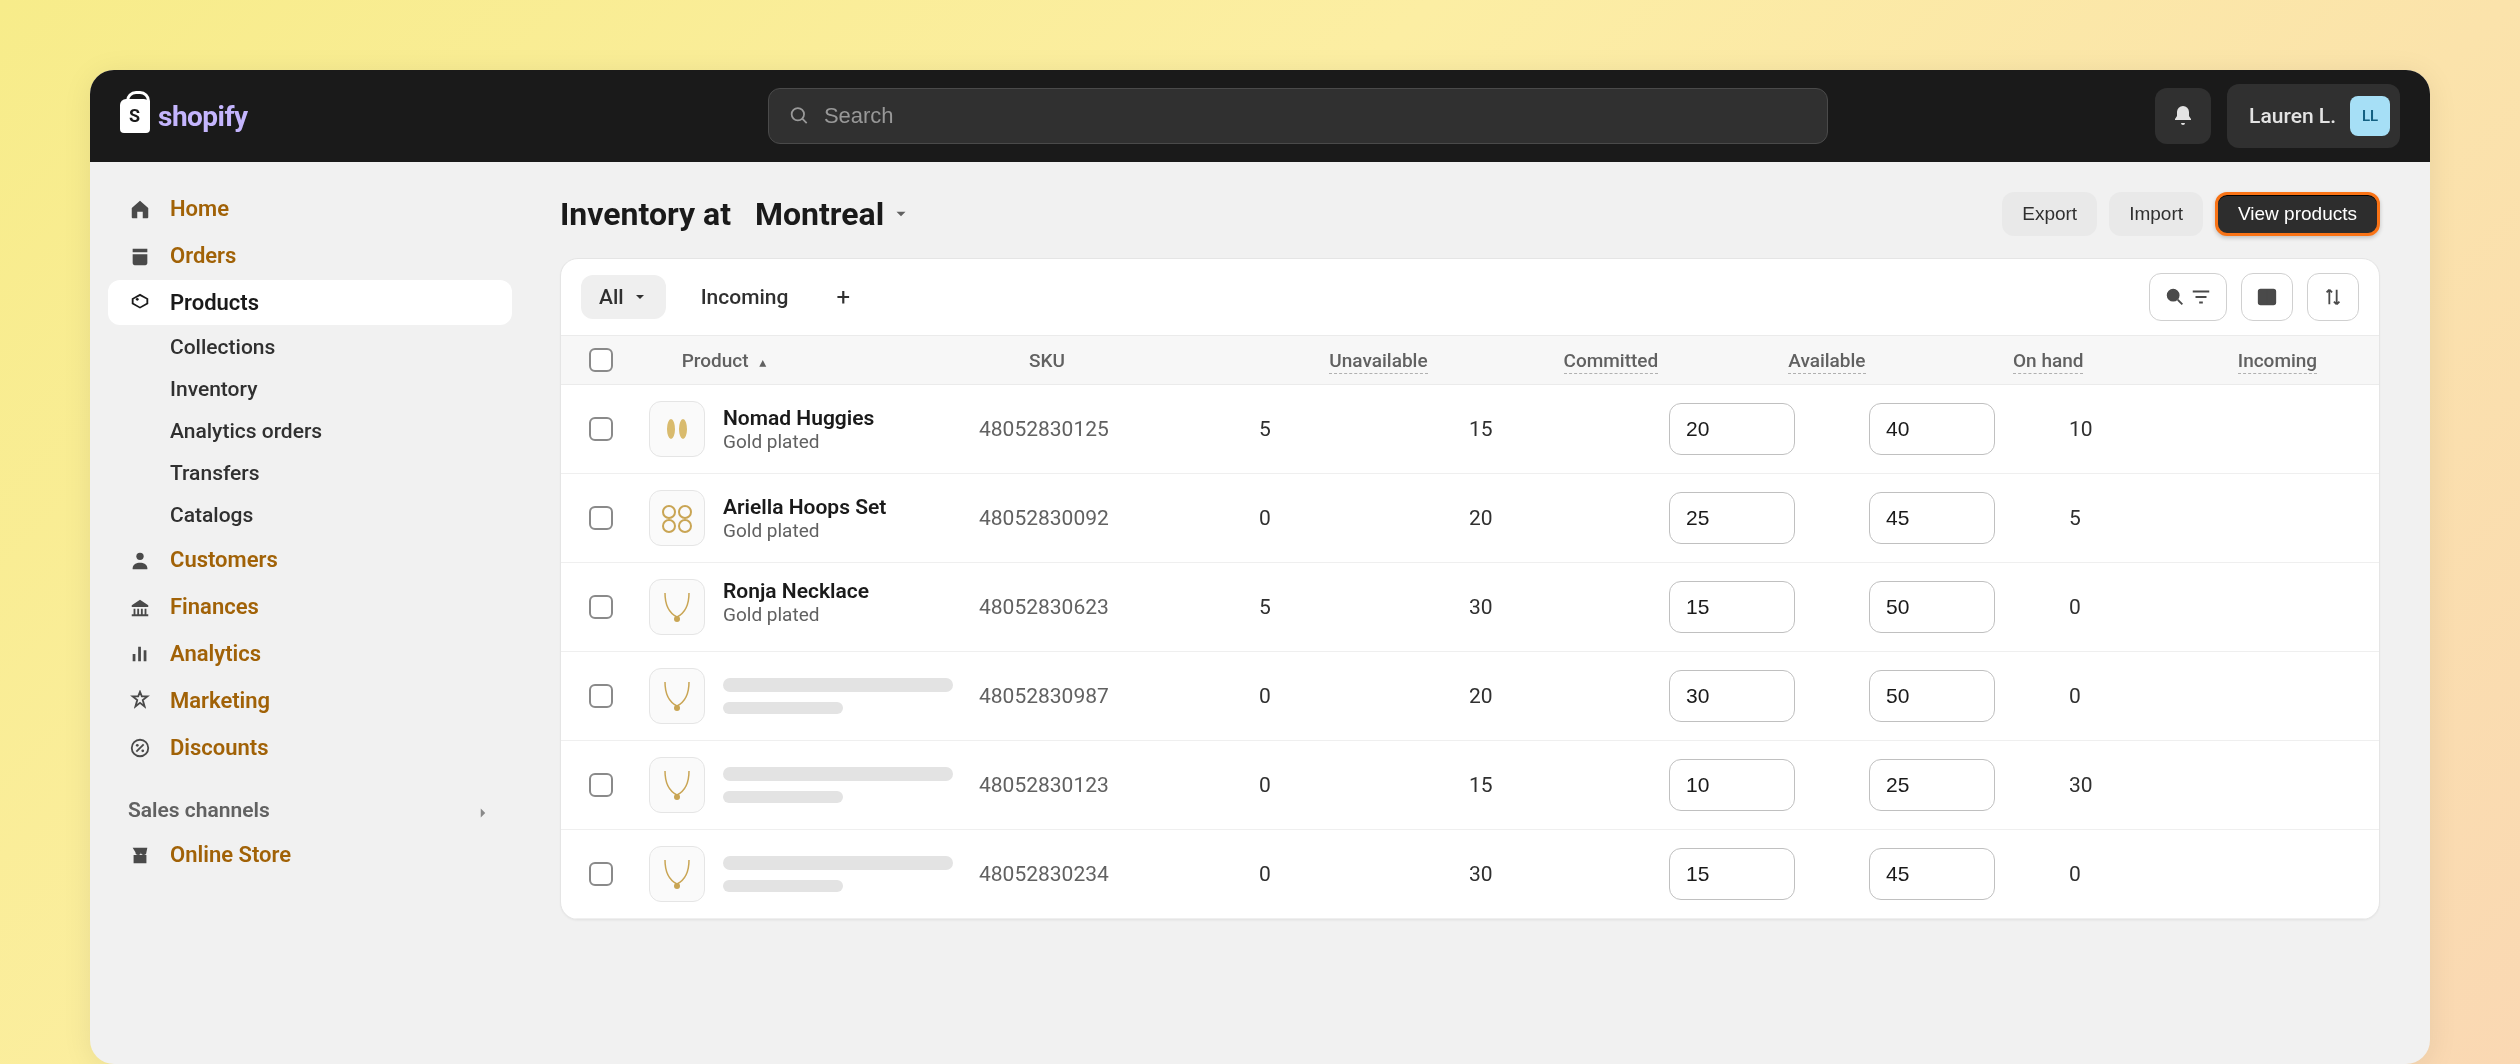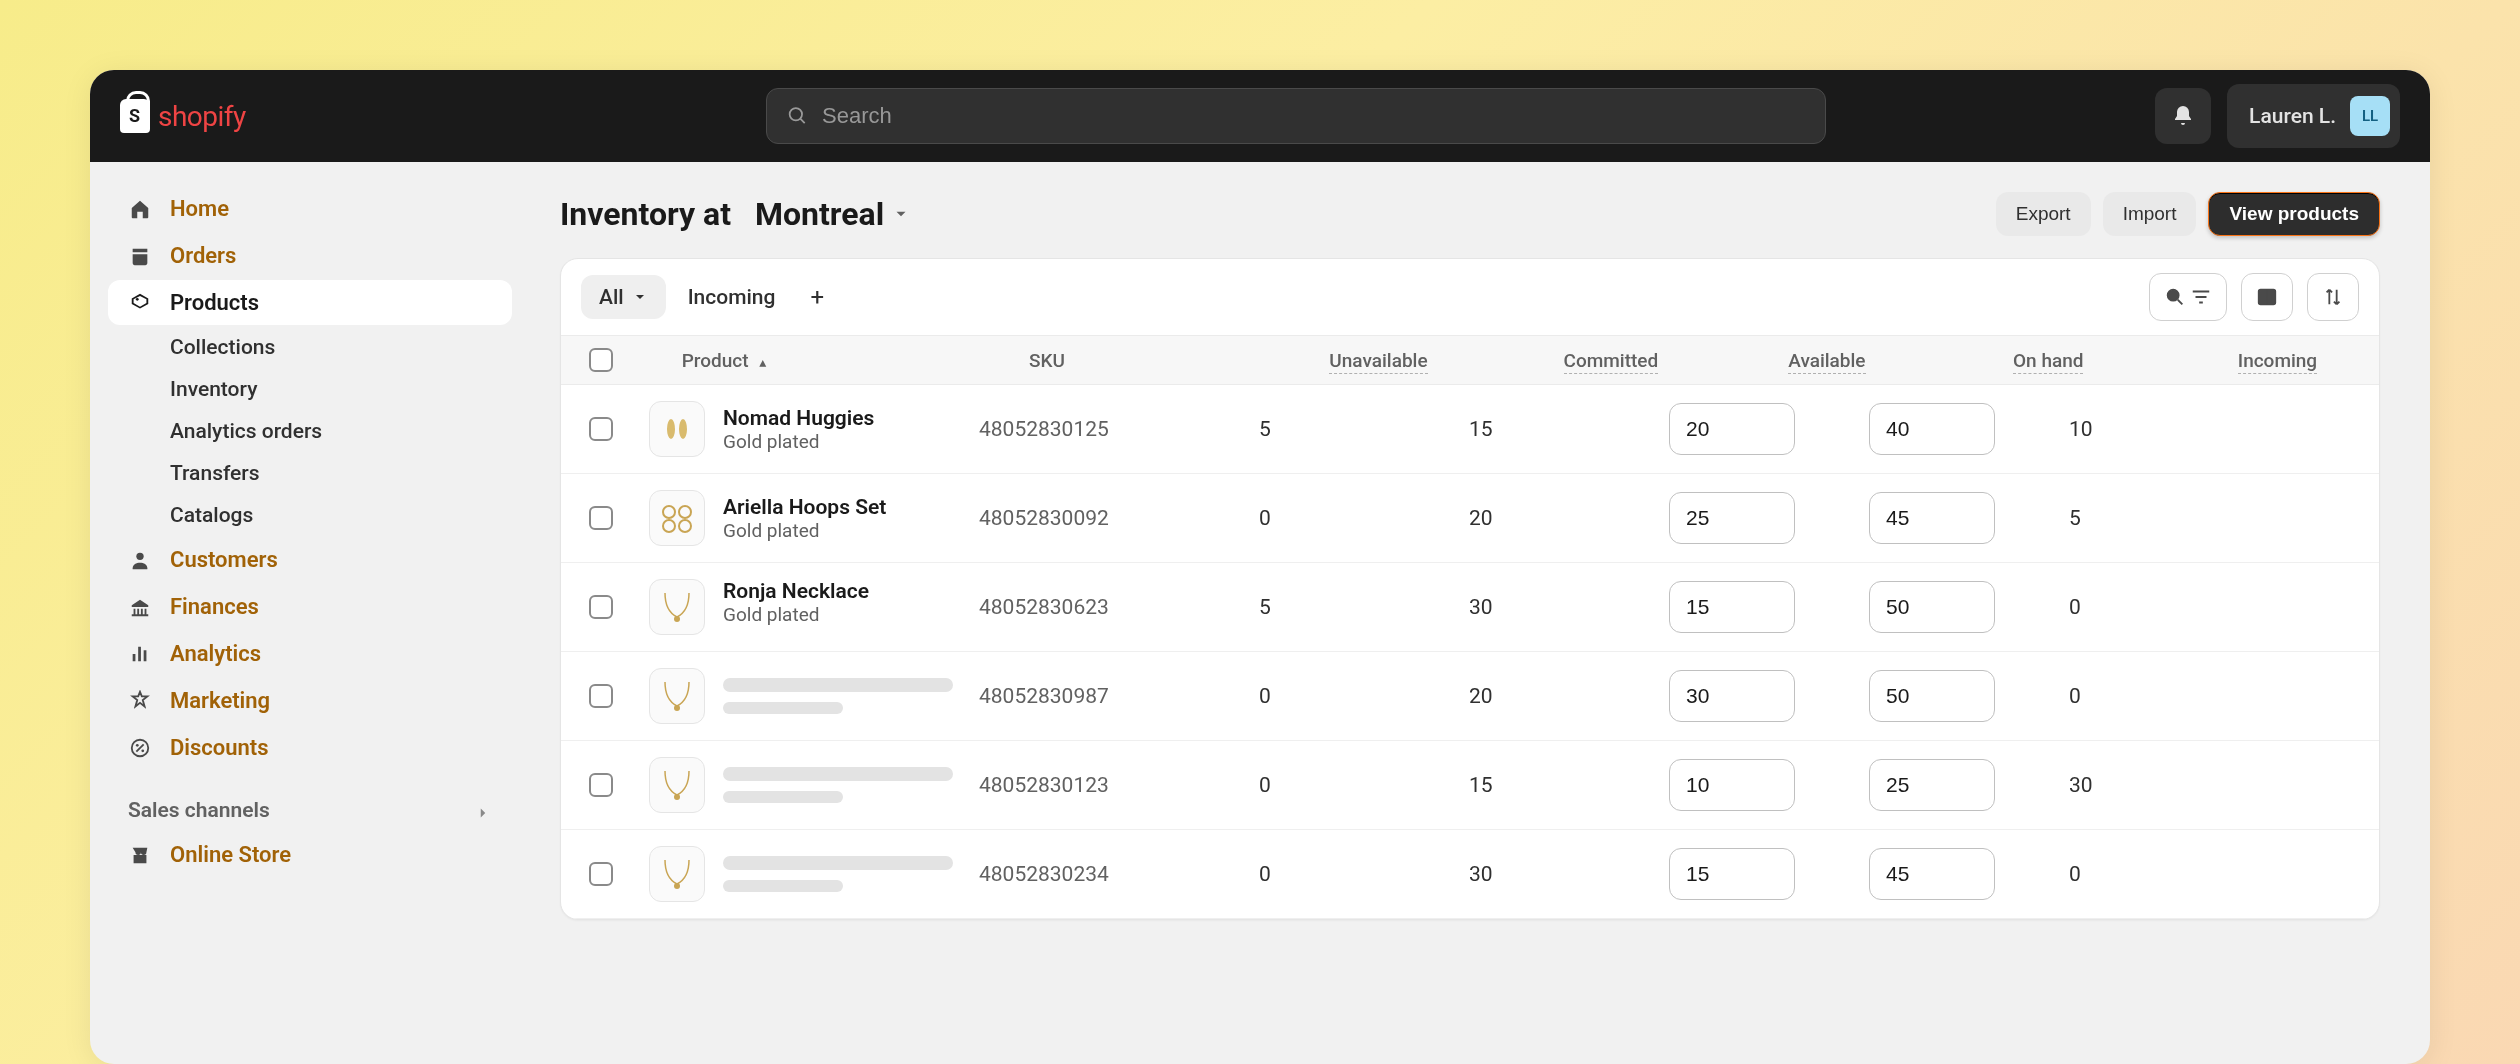--- a/index.html
+++ b/index.html
@@ -31,21 +31,21 @@
     width: 30px; height: 34px; background: #fff; border-radius: 6px 6px 4px 4px;
     position: relative;
   }
   .logo-bag::before {
     content:""; position:absolute; top:-8px; left:6px; width:18px; height:14px;
     border:3px solid #fff; border-bottom:none; border-radius:10px 10px 0 0;
   }
   .logo-bag::after {
     content:"S"; position:absolute; color:#1a1a1a; font-weight:700; left:9px; top:6px; font-size:18px;
   }
-  .logo-text { color:#ef4444; font-size:28px; font-weight:400; letter-spacing:-0.5px; }
+  .logo-text { color:#c4b5fd; font-size:28px; font-weight:700; letter-spacing:-0.5px; }
   .searchbar {
     margin-left: 520px;
     width: 1060px;
     height: 56px;
     background: #303030;
     border: 1px solid #4a4a4a;
     border-radius: 12px;
     display: flex;
     align-items: center;
     padding: 0 20px;
@@ -98,25 +98,25 @@
   .page-head { display:flex; align-items:center; margin-bottom:22px; }
   .page-title { font-size:32px; font-weight:700; color:#1a1a1a; display:flex; gap:10px; align-items:center;}
   .loc-dd { margin-left:14px; display:flex; align-items:center; gap:8px; cursor:pointer; }
   .loc-dd svg { width:18px; height:18px; fill:#616161; }
   .head-actions { margin-left:auto; display:flex; gap:12px; }
   .btn {
     height:44px; padding:0 20px; border-radius:12px; font-size:19px; font-weight:500;
     display:flex; align-items:center; cursor:pointer; border:none;
   }
   .btn-light { background:#e9e9e9; color:#303030; }
-  .btn-dark { background:#2d2d2d; color:#fff; border:1px solid #f97316; box-shadow:0 1px 0 #000 inset, 0 2px 4px rgba(0,0,0,.2);font-weight:bold; }
+  .btn-dark { background:#2d2d2d; color:#fff; border:3px solid #f97316; box-shadow:0 1px 0 #000 inset, 0 2px 4px rgba(0,0,0,.2); }
   
   .card { background:#fff; border-radius:18px; border:1px solid #e5e5e5; overflow:hidden;
           box-shadow:0 1px 2px rgba(0,0,0,0.04);}
-  .tabbar { display:flex; align-items:center; padding:14px 20px; gap:4px; }
+  .tabbar { display:flex; align-items:center; padding:14px 20px; gap:17px; }
   .tab { padding:10px 18px; border-radius:12px; font-size:21px; font-weight:500; color:#303030;
          cursor:pointer; display:flex; align-items:center; gap:8px;}
   .tab.active { background:#efefef; }
   .tab svg { width:16px; height:16px; fill:#303030; }
   .tab-add { width:40px; height:40px; display:flex; align-items:center; justify-content:center;
              cursor:pointer; border-radius:10px; font-size:24px; color:#303030;}
   .tab-tools { margin-left:auto; display:flex; gap:14px; }
   .tool-btn { height:48px; border:1px solid #d0d0d0; border-radius:12px; background:#fff;
               display:flex; align-items:center; padding:0 14px; gap:4px; cursor:pointer;}
   .tool-btn svg { width:22px; height:22px; fill:#4a4a4a; }

